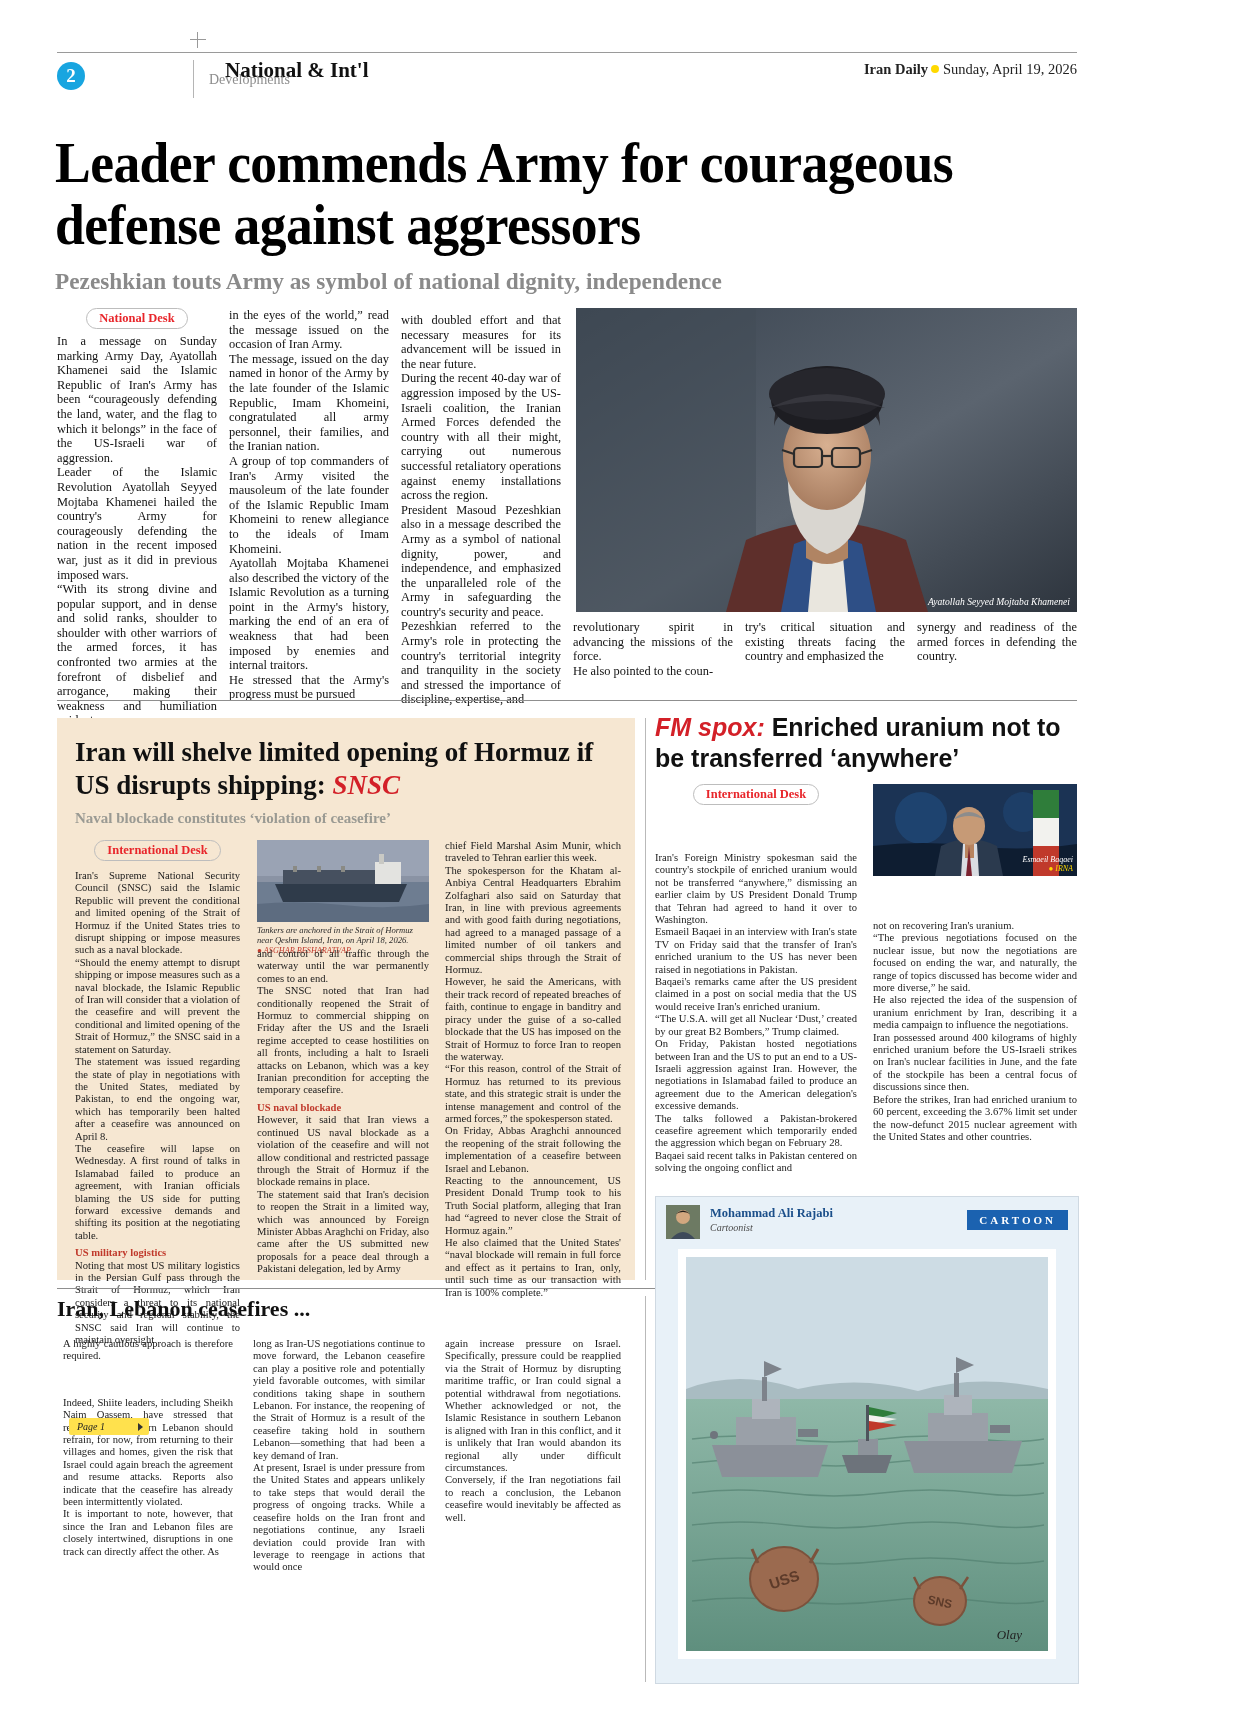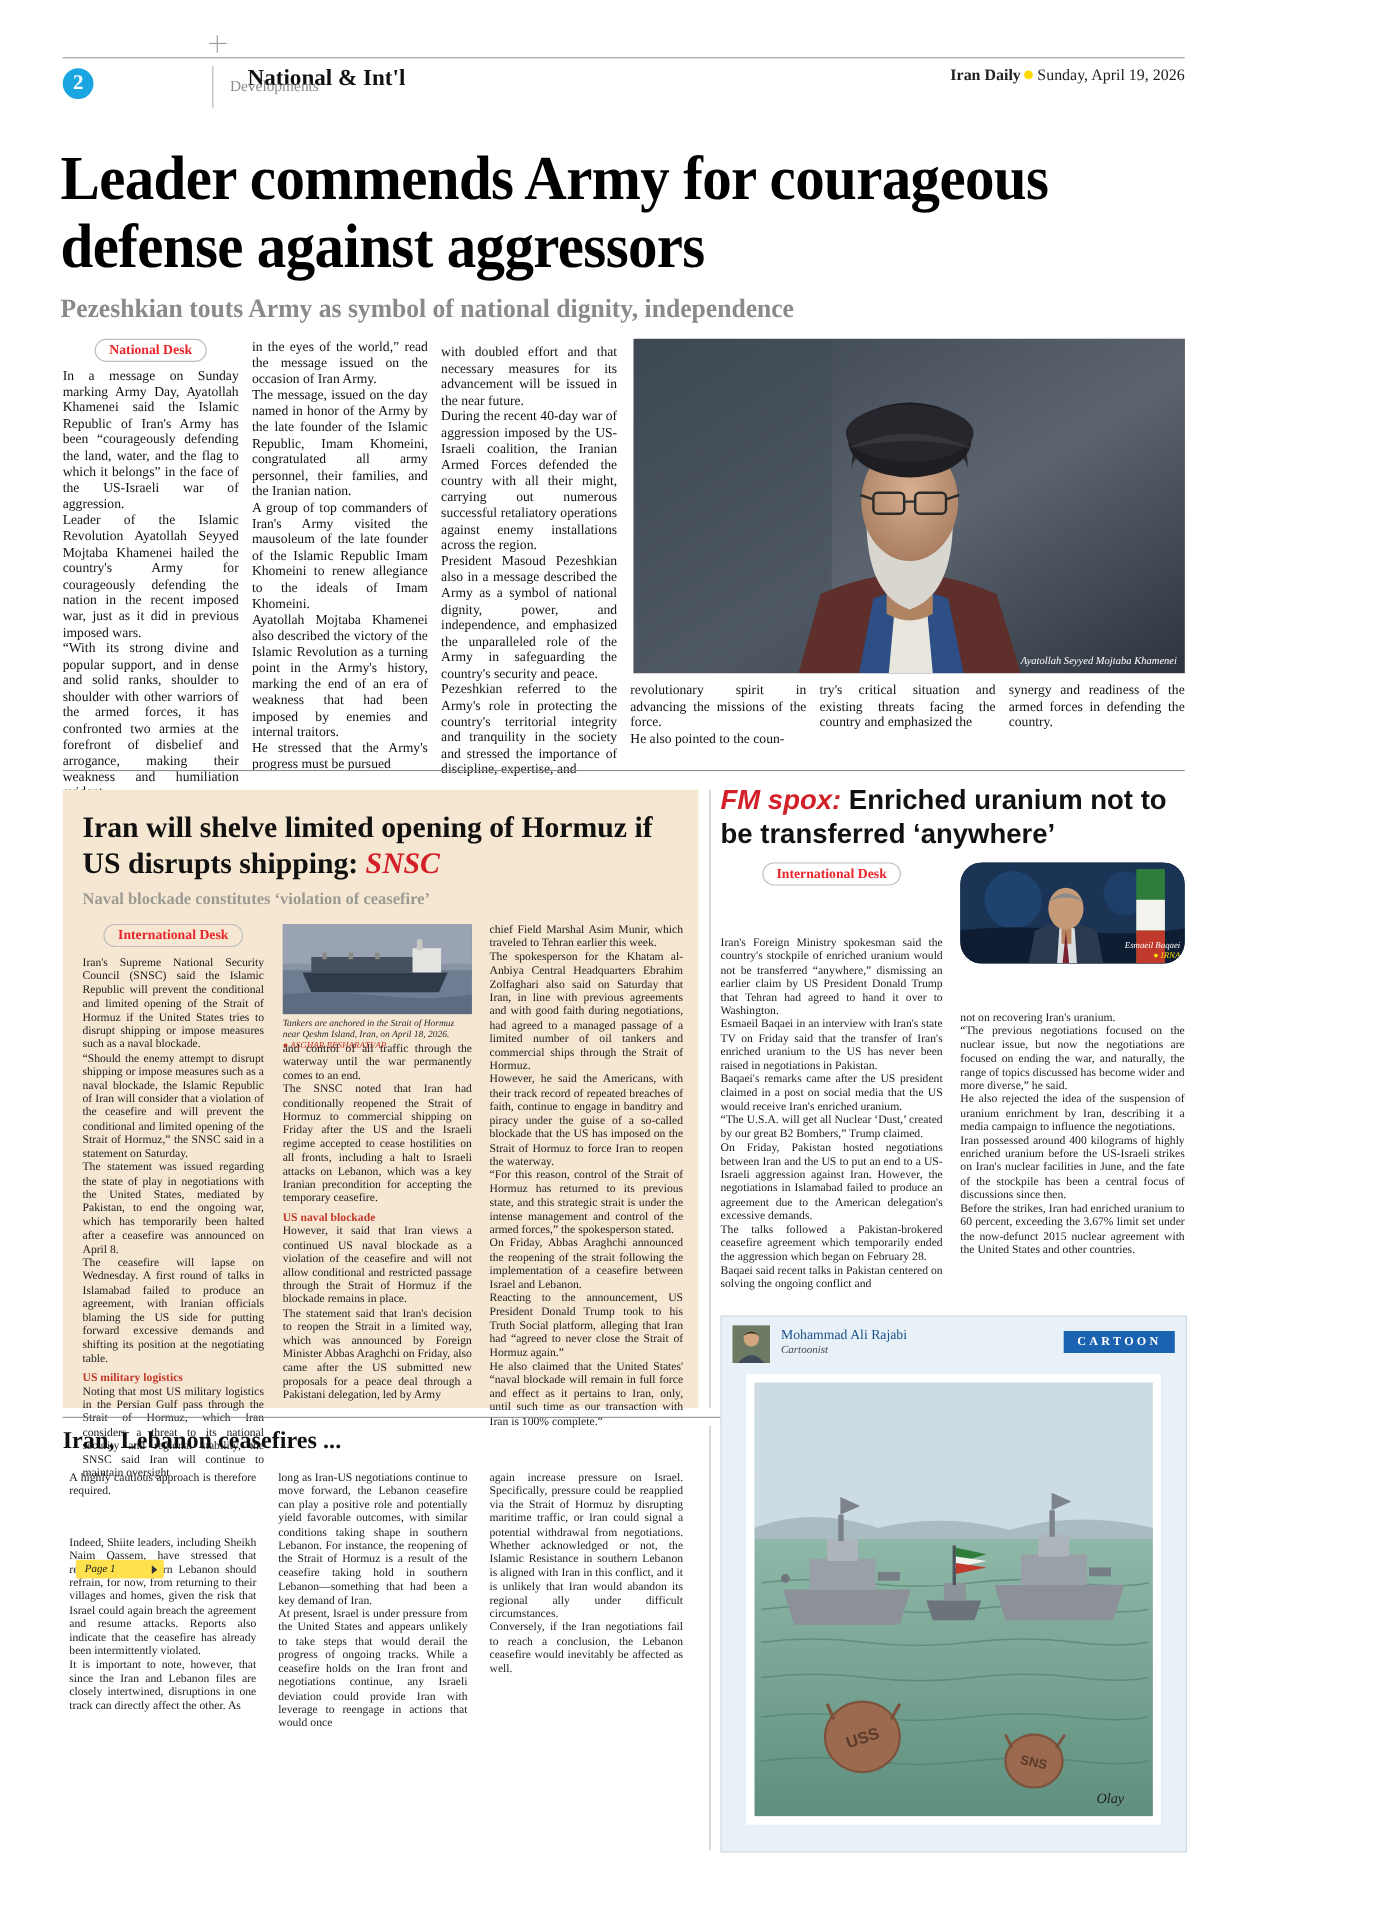--- a/index.html
+++ b/index.html
@@ -90,31 +90,31 @@
   .subhd{color:#c0392b;font-weight:bold;font-size:10.6px;display:block;margin-top:5px;}
 
   
   .s3{position:absolute;left:655px;top:712px;width:422px;}
   .s3head{font-family:Liberation Sans, sans-serif;font-weight:bold;font-size:25px;line-height:31px;color:#111;}
   .s3head .fm{color:#d32028;font-style:italic;}
   .s3desk{position:absolute;left:0px;top:72px;width:202px;text-align:center;}
   .s3col{position:absolute;font-size:10.6px;line-height:12.4px;text-align:justify;color:#1a1a1a;margin-top:40px;}
   .s3c1{left:0px;top:100px;width:202px;}
   .s3c2{left:218px;top:168px;width:204px;}
-  .s3img{position:absolute;left:218px;top:72px;width:204px;height:92px;overflow:hidden;background:#1b2d46;border-radius:20px;}
+  .s3img{position:absolute;left:218px;top:72px;width:204px;height:92px;overflow:hidden;background:#1b2d46;}
   .s3imgcap{position:absolute;right:4px;bottom:3px;text-align:right;font-size:8px;line-height:9px;
     color:#fff;font-style:italic;}
   .s3imgcap .irna{color:#ffd900;}
 
   
   .cartoon{position:absolute;left:655px;top:1196px;width:422px;height:486px;
     background:#e8f1f8;border:1px solid #cfd9e2;}
   .cart-head{position:absolute;left:10px;top:8px;width:402px;height:34px;}
   .cart-avatar{position:absolute;left:0px;top:0px;width:34px;height:34px;background:#6b5a46;overflow:hidden;}
-  .cart-name{position:absolute;left:44px;top:1px;font-weight:normal;font-size:12.5px;color:#1b4f8a;}
+  .cart-name{position:absolute;left:44px;top:1px;font-weight:bold;font-size:12.5px;color:#1b4f8a;}
   .cart-role{position:absolute;left:44px;top:17px;font-size:10px;font-style:italic;color:#4a4a4a;}
   .cart-badge{position:absolute;right:0px;top:5px;background:#1b62b0;color:#fff;font-weight:bold;
     font-size:11px;letter-spacing:3px;padding:4px 12px;}
   .cart-img{position:absolute;left:22px;top:52px;width:378px;height:410px;overflow:hidden;background:#cfe0ea;}
 
   
   .s4{position:absolute;left:57px;top:1296px;width:578px;}
   .s4head{font-family:"Liberation Serif",serif;font-weight:bold;font-size:22px;color:#111;}
   .s4col{position:absolute;font-size:10.6px;line-height:12.4px;text-align:justify;color:#1a1a1a;}
   .s4c1{left:6px;top:42px;width:170px;}

